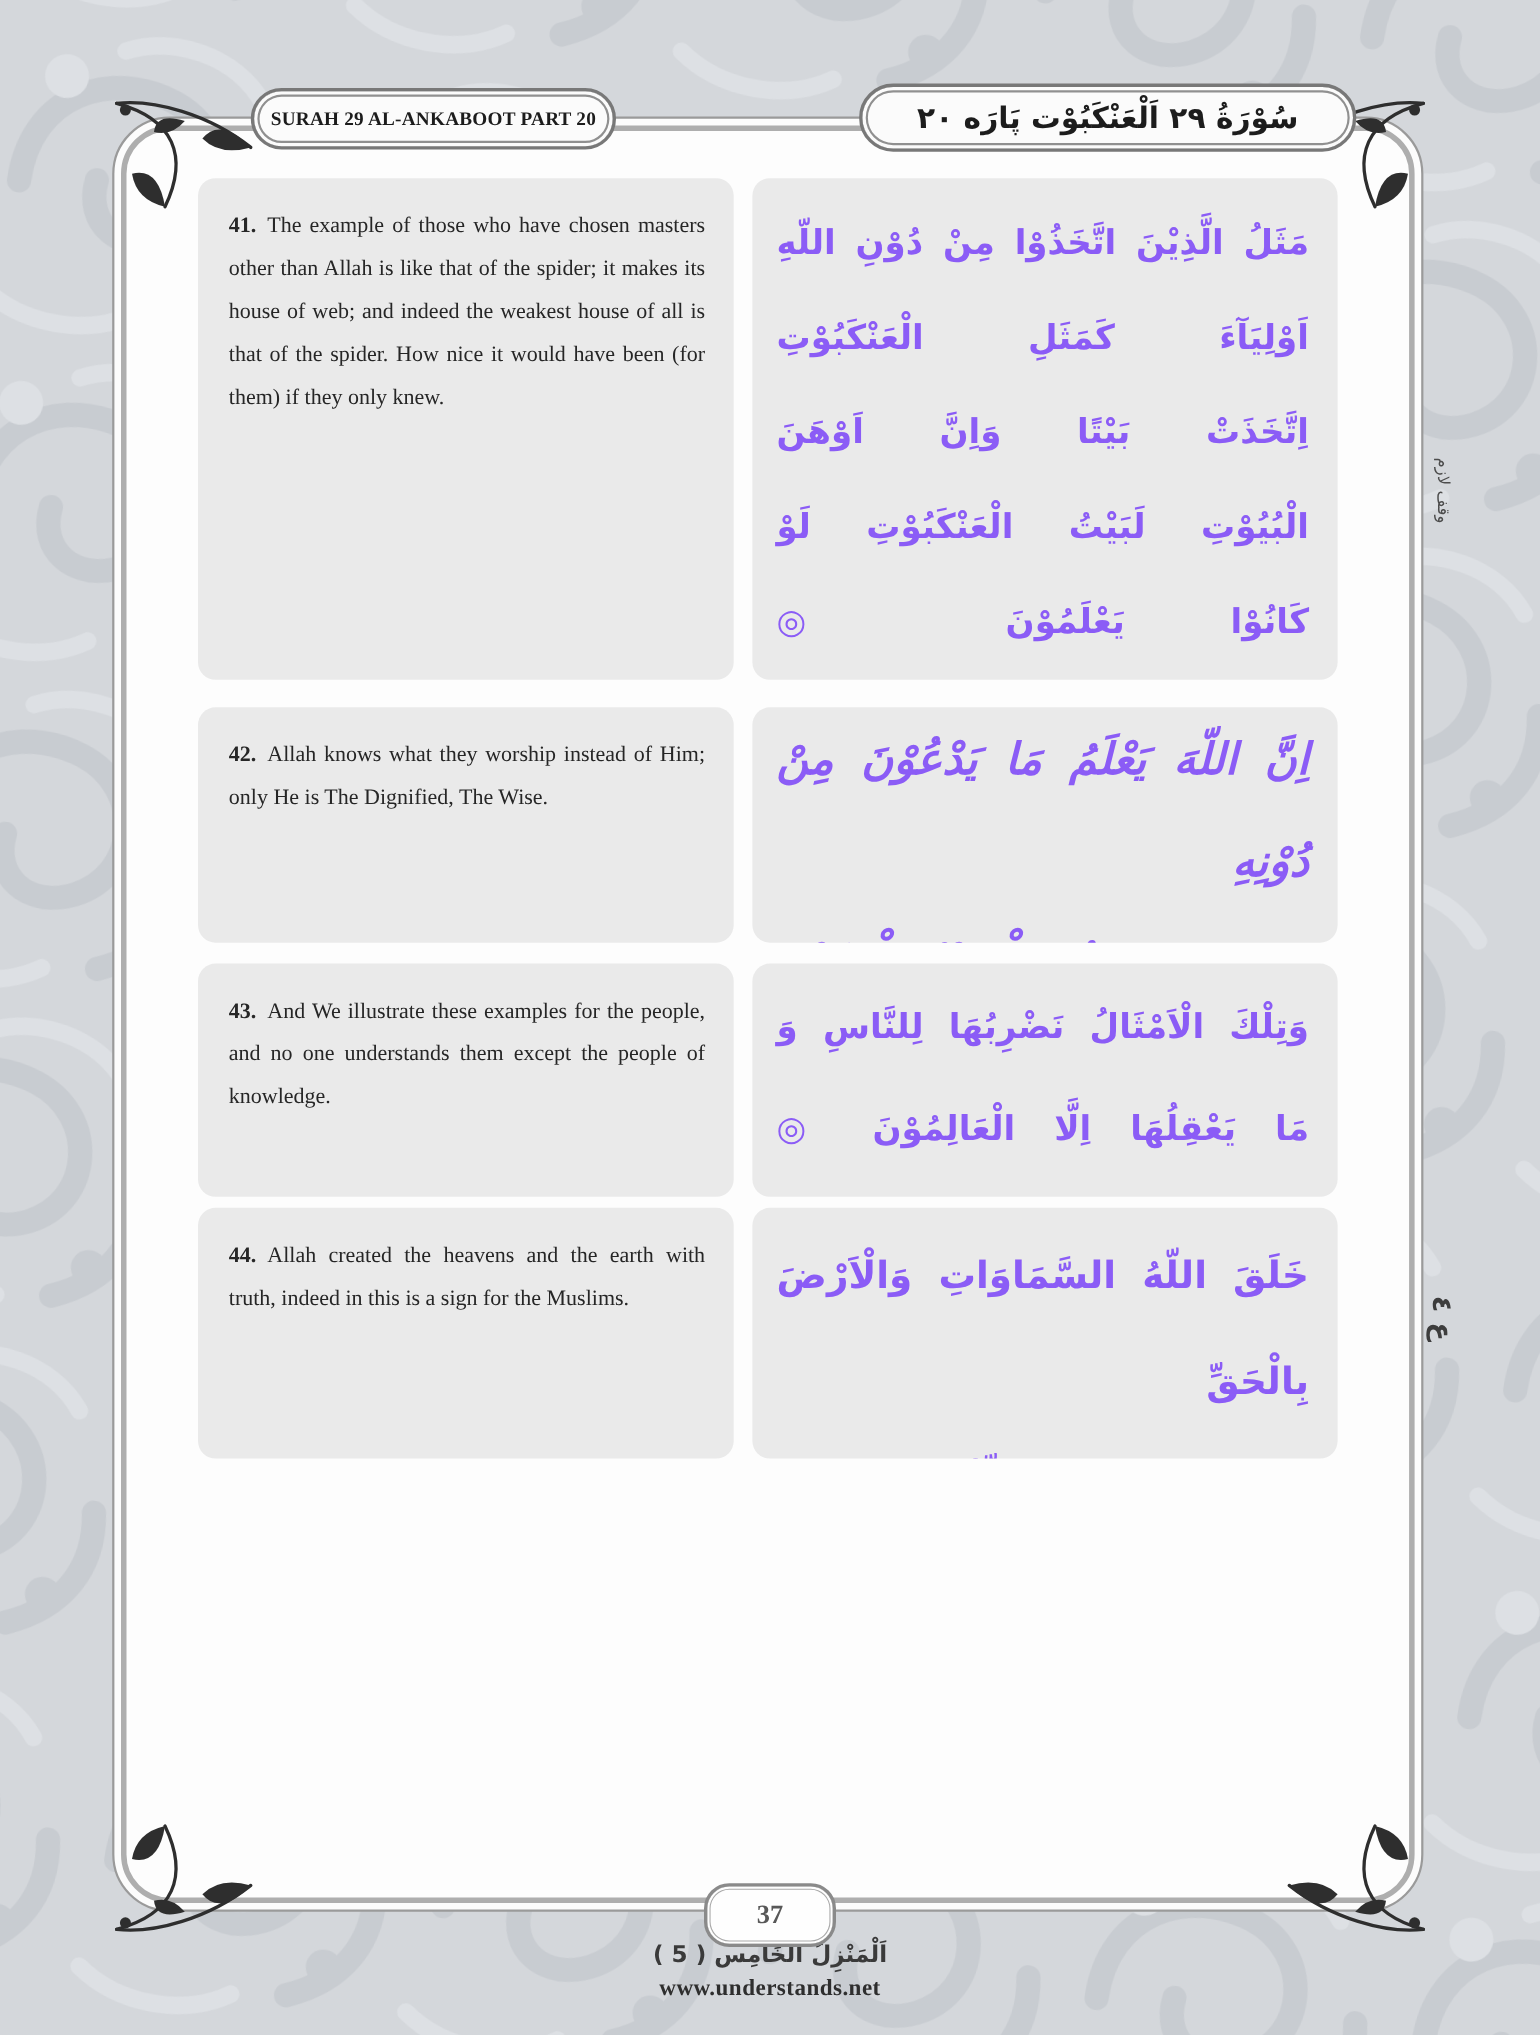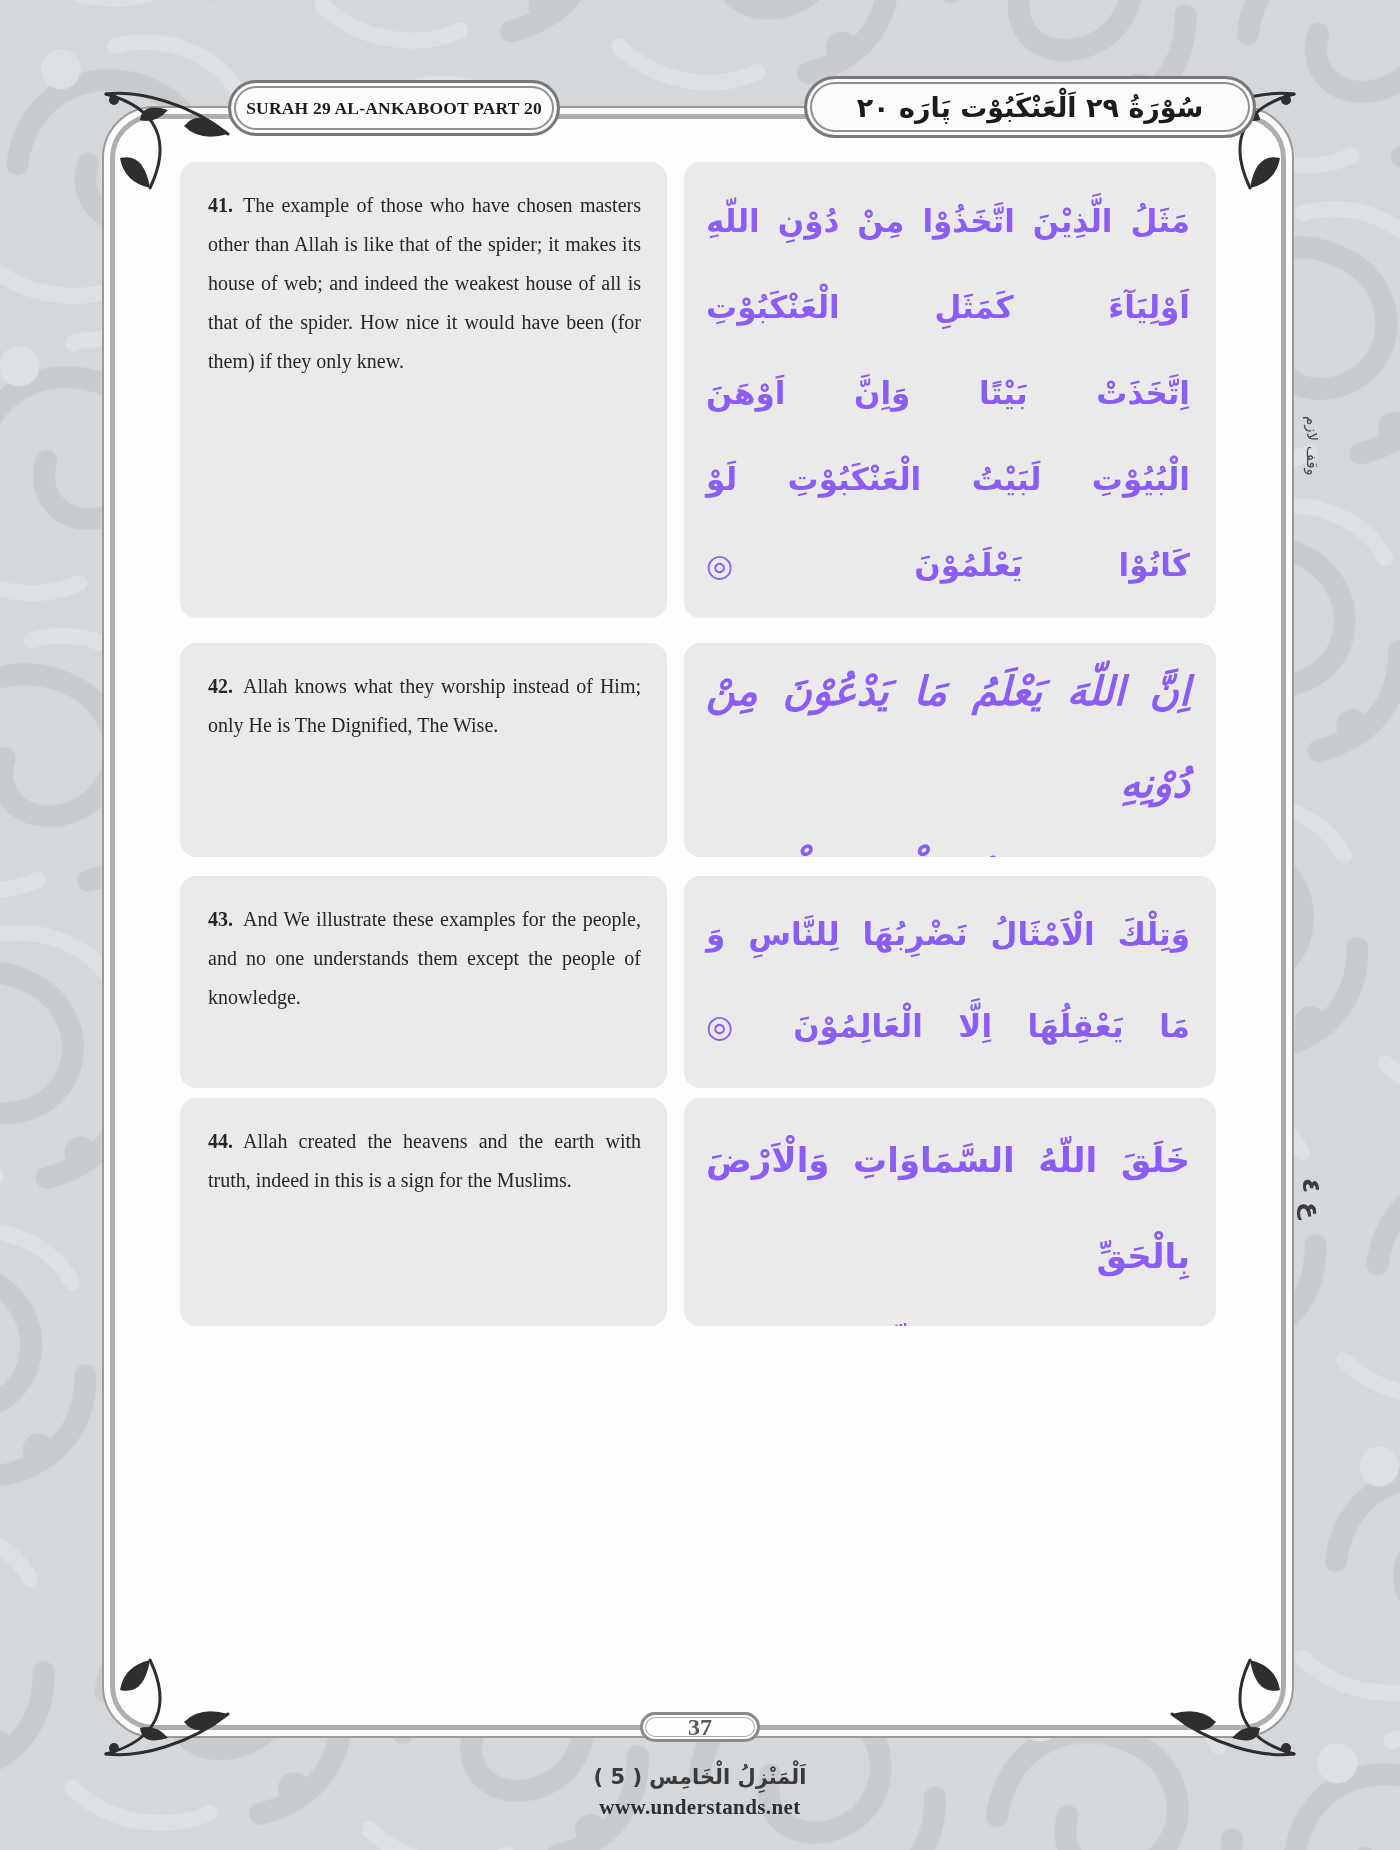--- a/index.html
+++ b/index.html
@@ -26,21 +26,21 @@
   
   .banner{
     position:absolute;box-sizing:border-box;
     background:#fbfbfb;border:3px solid #787878;border-radius:32px;
     box-shadow:inset 0 0 0 3px #fbfbfb, inset 0 0 0 5px #909090;
     display:flex;align-items:center;justify-content:center;
     z-index:6;
   }
   .banner-en{left:228px;top:80px;width:332px;height:56px;
     font-weight:bold;font-size:17.5px;letter-spacing:.2px;color:#1c1c1c;}
-  .banner-ar{left:804px;top:76px;width:452px;height:62px;
+  .banner-ar{left:781px;top:76px;width:452px;height:62px;
     direction:rtl;font-family:"DejaVu Sans",sans-serif;
     font-weight:bold;font-size:27px;color:#1c1c1c;}
 
   
   .ebox,.abox{
     position:absolute;box-sizing:border-box;background:#eaeaea;
     border-radius:16px;z-index:4;overflow:hidden;
   }
   .ebox{
     padding:24px 26px 20px 28px;
@@ -67,21 +67,21 @@
   
   .margin-note{
     position:absolute;writing-mode:vertical-rl;direction:rtl;
     font-family:"DejaVu Sans",sans-serif;color:#4c4c4c;z-index:5;
   }
   .mn1{left:1303px;top:416px;font-size:15px;letter-spacing:2px;}
   .mn2{left:1297px;top:1178px;font-size:25px;font-weight:bold;color:#3d3d3d;}
 
   
   .page-pill{
-    position:absolute;left:640px;top:1712px;width:120px;height:30px;
+    position:absolute;left:640px;top:1712px;width:120px;height:58px;
     box-sizing:border-box;background:#fefefe;border:3px solid #8a8a8a;
     border-radius:23px;display:flex;align-items:center;justify-content:center;
     font-weight:bold;font-size:24px;color:#585858;z-index:7;
     box-shadow:inset 0 0 0 2px #fefefe, inset 0 0 0 3px #aaa;
   }
   .footer{position:absolute;left:0;top:1762px;width:1400px;text-align:center;z-index:6;}
   .footer .manzil{
     direction:rtl;font-family:"DejaVu Sans",sans-serif;font-weight:bold;
     font-size:21px;color:#3a3a3a;line-height:30px;
   }

